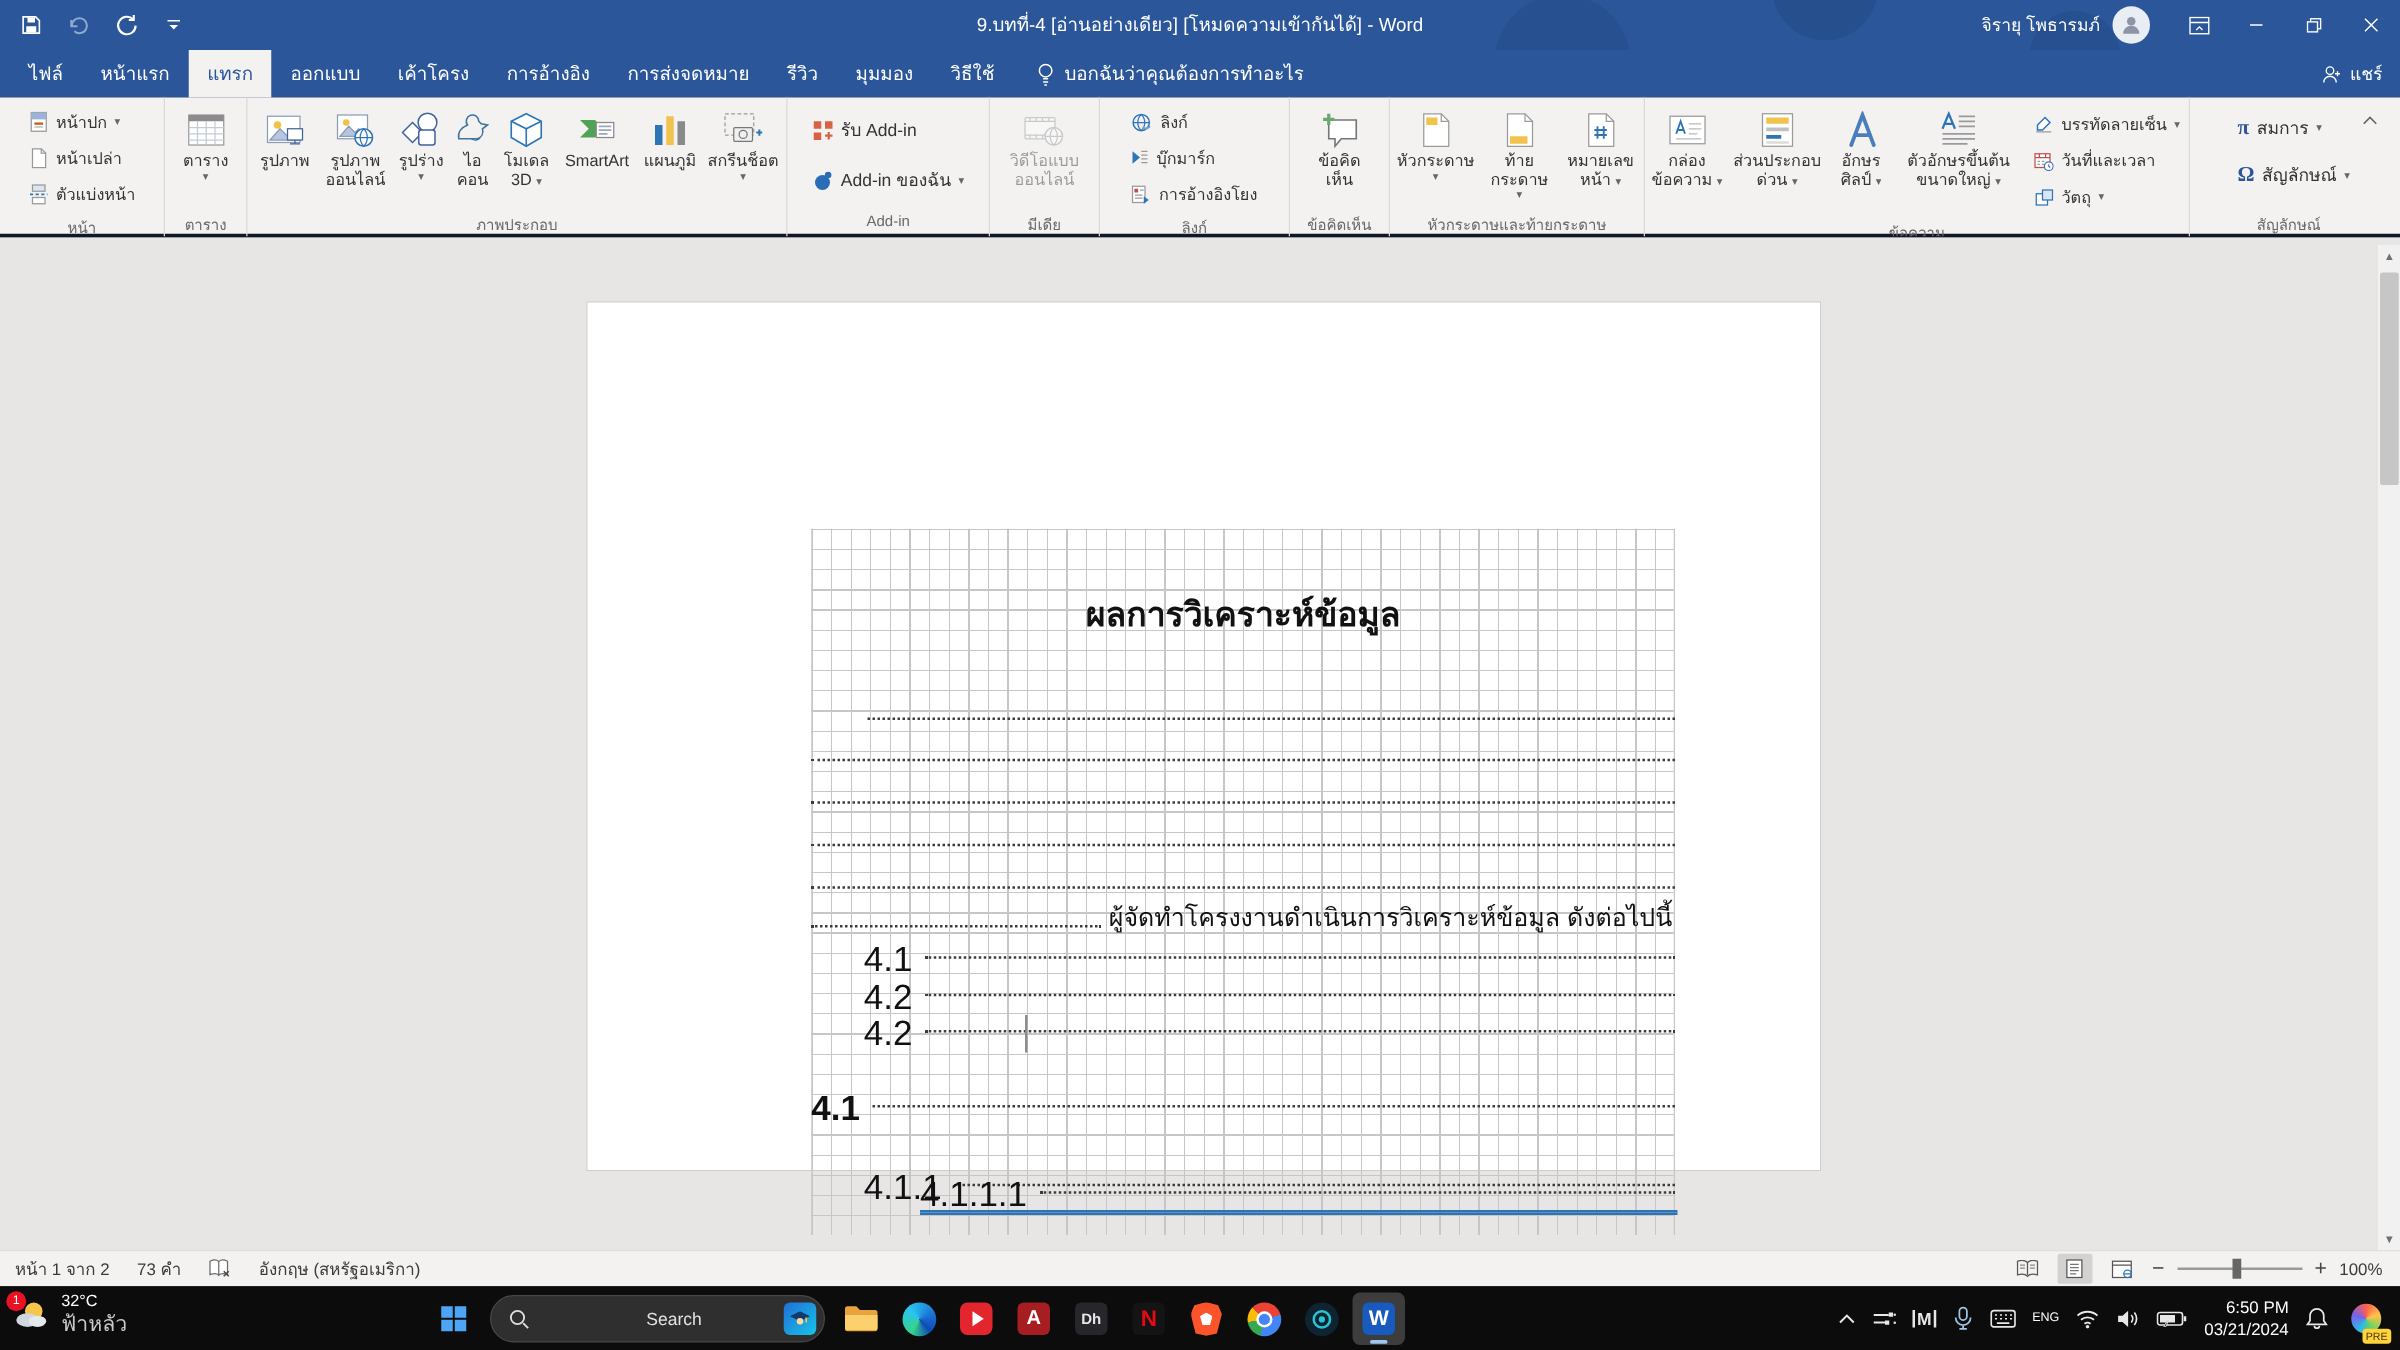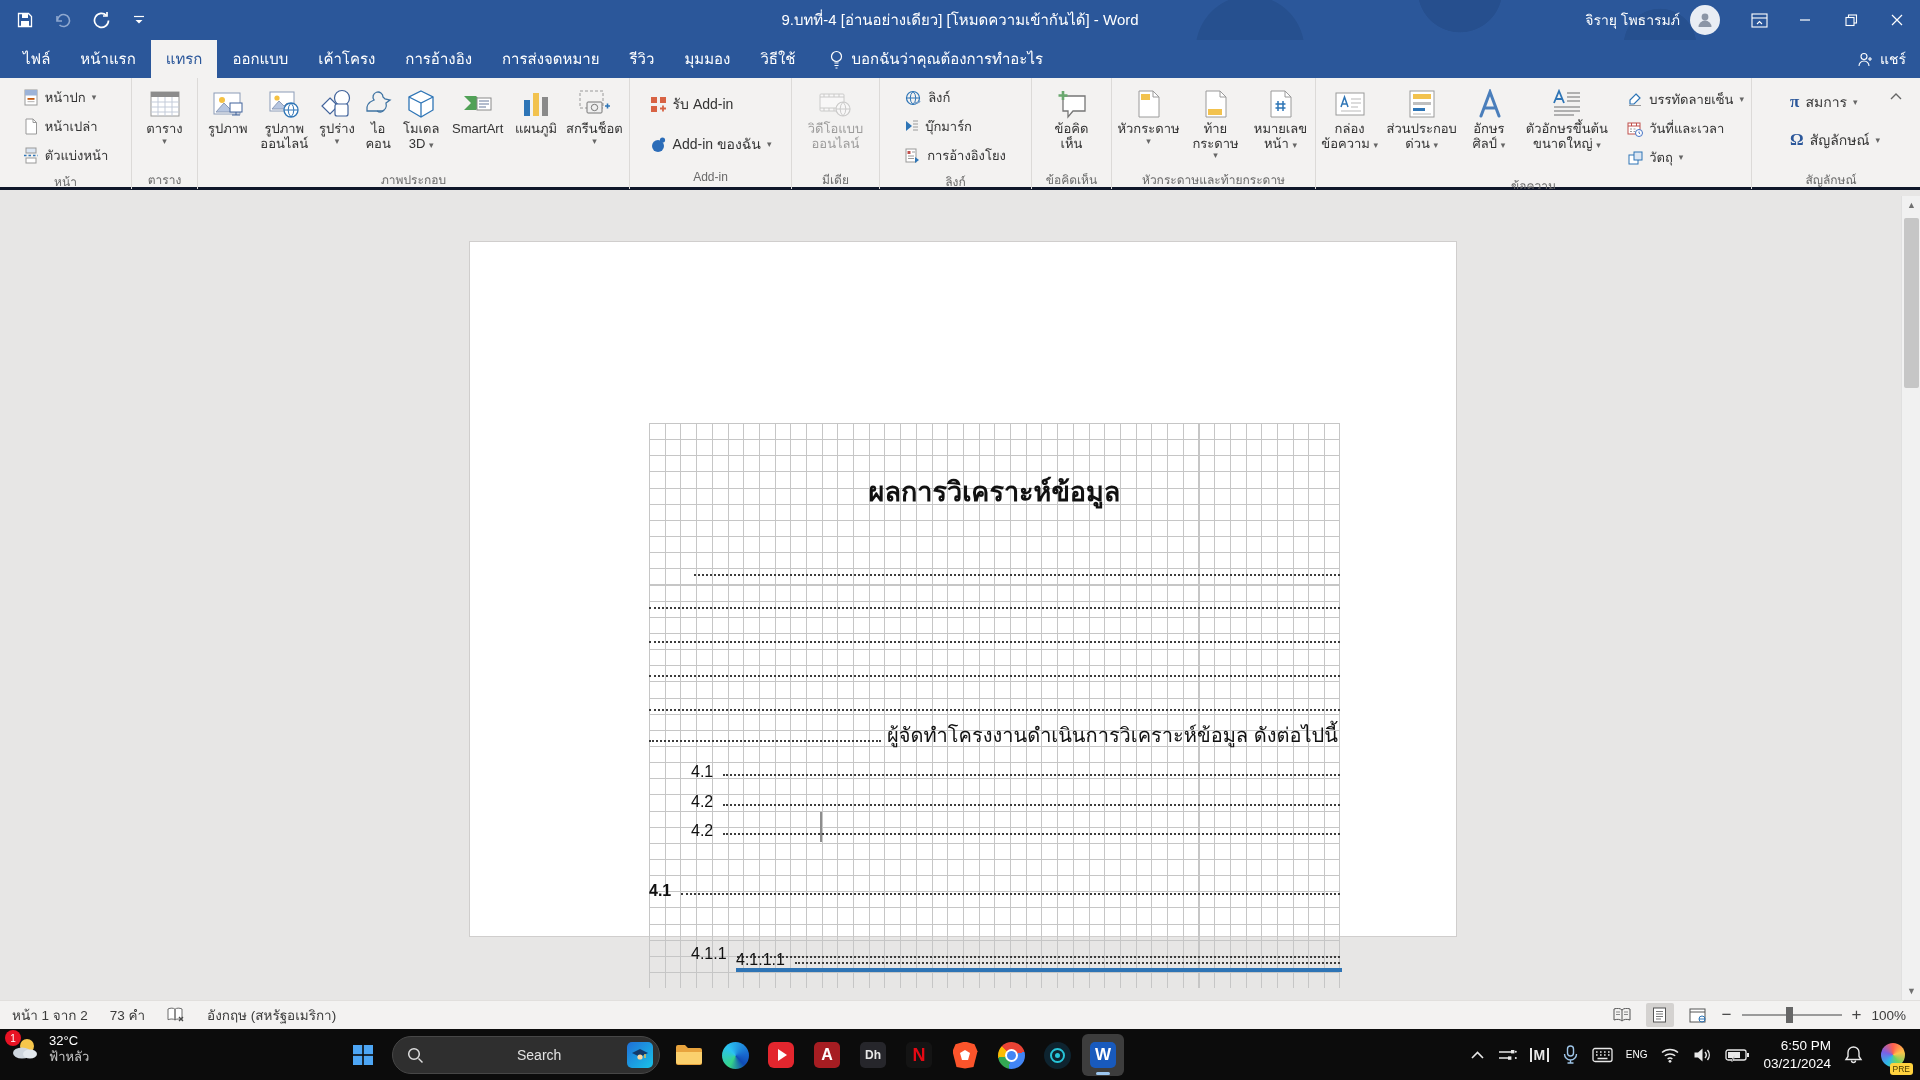--- a/index.html
+++ b/index.html
@@ -51,21 +51,21 @@
 .vnum{position:absolute;left:3px;font-size:12px;color:#5f5f5f}
 
 #docarea{position:absolute;left:0;top:190px;width:1920px;height:810px;background:#e7e6e5;overflow:hidden}
 #page{position:absolute;left:469px;top:51px;width:988px;height:696px;background:#fff;border:1px solid #d0cecd}
 #grid{position:absolute;left:179px;top:181px;width:691px;height:565px;border-right:1px solid #c6c6c6;
  background-image:repeating-linear-gradient(to right,#c6c6c6 0 1px,transparent 1px 15.7px),
  repeating-linear-gradient(to bottom,#c6c6c6 0 1px,transparent 1px 16.15px)}
 .doc-h{position:absolute;left:179px;width:691px;text-align:center;font-weight:bold;font-size:27px;color:#111;white-space:nowrap}
 .leader{border-bottom:2px dotted #3c3c3c}
 .lead-line{position:absolute;height:0}
-.doc-row{position:absolute;display:flex;align-items:flex-end;font-size:16px;color:#111}
+.doc-row{position:absolute;display:flex;align-items:center;font-size:28px;color:#111}
 .doc-row .ld{flex:1;margin-bottom:4px}
 .doc-row .num{margin-right:10px;line-height:1}
 #intro-row{position:absolute;display:flex;align-items:flex-end;font-size:20px;color:#111}
 #intro-row .ld{width:232px;margin-bottom:4px}
 #intro-row span{white-space:nowrap;margin-left:6px;line-height:1.1}
 #blue-underline{position:absolute;height:3px;border-top:2px solid #2e74b5;border-bottom:2px solid #2e74b5}
 #caret-cursor{position:absolute;width:2px;height:30px;background:#8d8d8d}
 
 #scrollbar{position:absolute;right:0;top:196px;width:19px;height:804px;background:#f1f1f1;border-left:1px solid #e0e0e0}
 .scroll-arrow{position:absolute;left:0;width:19px;height:18px;display:flex;align-items:center;justify-content:center;color:#707070;font-size:9px}
@@ -78,21 +78,21 @@
 .viewbtn.active{background:#d4d2d0}
 #zoom-track{position:relative;width:100px;height:2px;background:#9a9a9a}
 #zoom-thumb{position:absolute;left:44px;top:-7px;width:7px;height:16px;background:#666}
 
 #taskbar{position:absolute;left:0;top:1029px;width:1920px;height:51px;background:#0c0c0c;color:#fff}
 #weather{position:absolute;left:10px;top:4px;display:flex;align-items:center;gap:9px}
 #wbadge{position:absolute;left:-5px;top:-4px;width:16px;height:16px;background:#e81224;border-radius:50%;color:#fff;font-size:10px;display:flex;align-items:center;justify-content:center;z-index:2}
 #wicon{position:relative;width:30px;height:30px}
 #wtxt{display:flex;flex-direction:column;line-height:1.25}
 #wtemp{font-size:13px}
-#wdesc{font-size:13px;color:#c9c9c9}
+#wdesc{font-size:17px;color:#c9c9c9}
 #tb-center{position:absolute;left:342px;top:5px;display:flex;align-items:center;gap:4px}
 .tb-slot{width:42px;height:42px;display:flex;align-items:center;justify-content:center;border-radius:6px;position:relative}
 .tb-slot.active{background:#3d3d3d}
 .tb-slot.active::after{content:"";position:absolute;bottom:1px;left:14px;width:14px;height:3px;border-radius:2px;background:#9cc7f0}
 #searchpill{width:268px;height:38px;background:#2f2f2f;border:1px solid #474747;border-radius:19px;display:flex;align-items:center;gap:22px;padding:0 6px 0 14px;margin:0 4px}
 #searchpill span{flex:1;font-size:14px;color:#e3e3e3}
 #tb-right-icons{position:absolute;right:10px;top:0;height:51px;display:flex;align-items:center;gap:13px}
 #clock{display:flex;flex-direction:column;align-items:flex-end;font-size:13.5px;line-height:1.3}
 .appletter{font-weight:bold;border-radius:5px;display:flex;align-items:center;justify-content:center}
 #copilot{position:relative;width:34px;height:34px;display:flex;align-items:center;justify-content:center}

